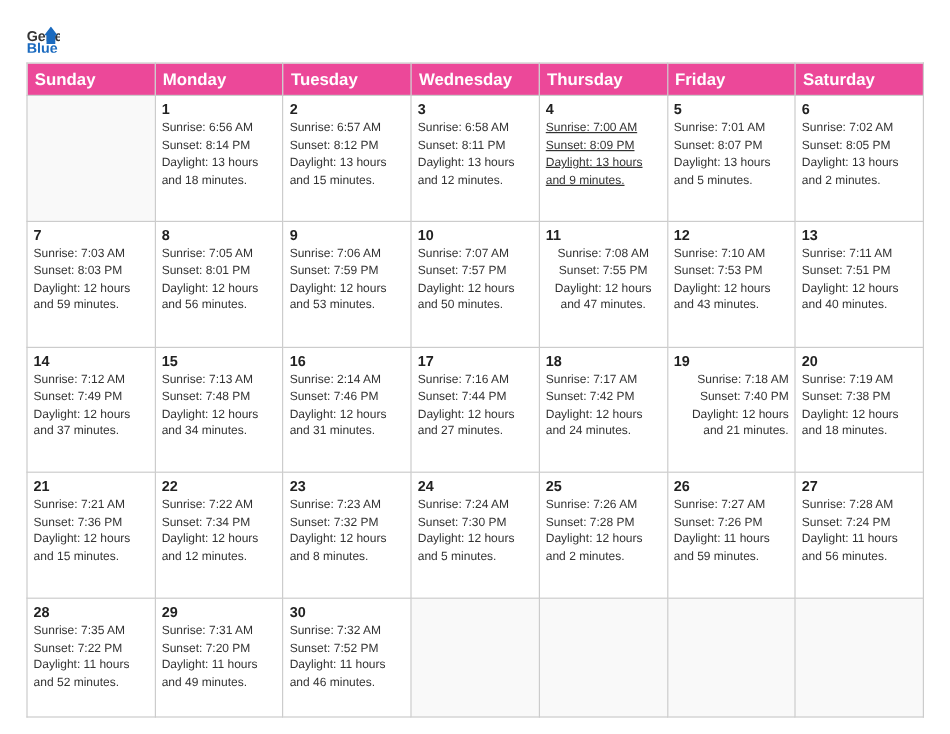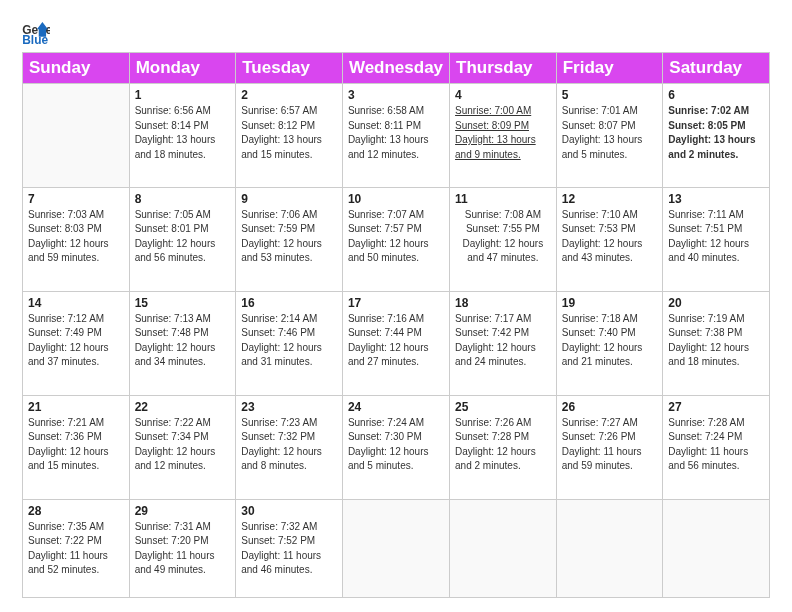--- a/index.html
+++ b/index.html
@@ -45,23 +45,23 @@
     .subtitle {
       font-size: 14px;
       color: #444;
     }
     .calendar {
       width: 100%;
       border-collapse: collapse;
       flex: 1;
     }
     .calendar th {
-      background: #d946ef;
+      background: #ec4899;
       color: #fff;
-      font-size: 17px;
+      font-size: 14px;
       font-weight: bold;
       padding: 5px 6px;
       text-align: left;
       border: 1px solid #ccc;
     }
     .calendar td {
       border: 1px solid #ccc;
       vertical-align: top;
       padding: 4px 5px;
       font-size: 9.5px;
@@ -155,21 +155,21 @@
           </td>
           <td>
             <span class="day-num">5</span>
             <div class="day-info" style="white-space: pre-line;">Sunrise: 7:01 AM
 Sunset: 8:07 PM
 Daylight: 13 hours
 and 5 minutes.</div>
           </td>
           <td>
             <span class="day-num">6</span>
-            <div class="day-info" style="white-space: pre-line; font-weight: bold;">Sunrise: 7:02 AM
+            <div class="day-info" style="white-space: pre-line;">Sunrise: 7:02 AM
 Sunset: 8:05 PM
 Daylight: 13 hours
 and 2 minutes.</div>
           </td>
         </tr>
         <tr>
           <td>
             <span class="day-num">7</span>
             <div class="day-info" style="white-space: pre-line;">Sunrise: 7:03 AM
 Sunset: 8:03 PM
@@ -250,21 +250,21 @@
           </td>
           <td>
             <span class="day-num">18</span>
             <div class="day-info" style="white-space: pre-line;">Sunrise: 7:17 AM
 Sunset: 7:42 PM
 Daylight: 12 hours
 and 24 minutes.</div>
           </td>
           <td>
             <span class="day-num">19</span>
-            <div class="day-info" style="white-space: pre-line;">Sunrise: 7:18 AM
+            <div class="day-info" style="white-space: pre-line; text-align: right;">Sunrise: 7:18 AM
 Sunset: 7:40 PM
 Daylight: 12 hours
 and 21 minutes.</div>
           </td>
           <td>
             <span class="day-num">20</span>
             <div class="day-info" style="white-space: pre-line;">Sunrise: 7:19 AM
 Sunset: 7:38 PM
 Daylight: 12 hours
 and 18 minutes.</div>

